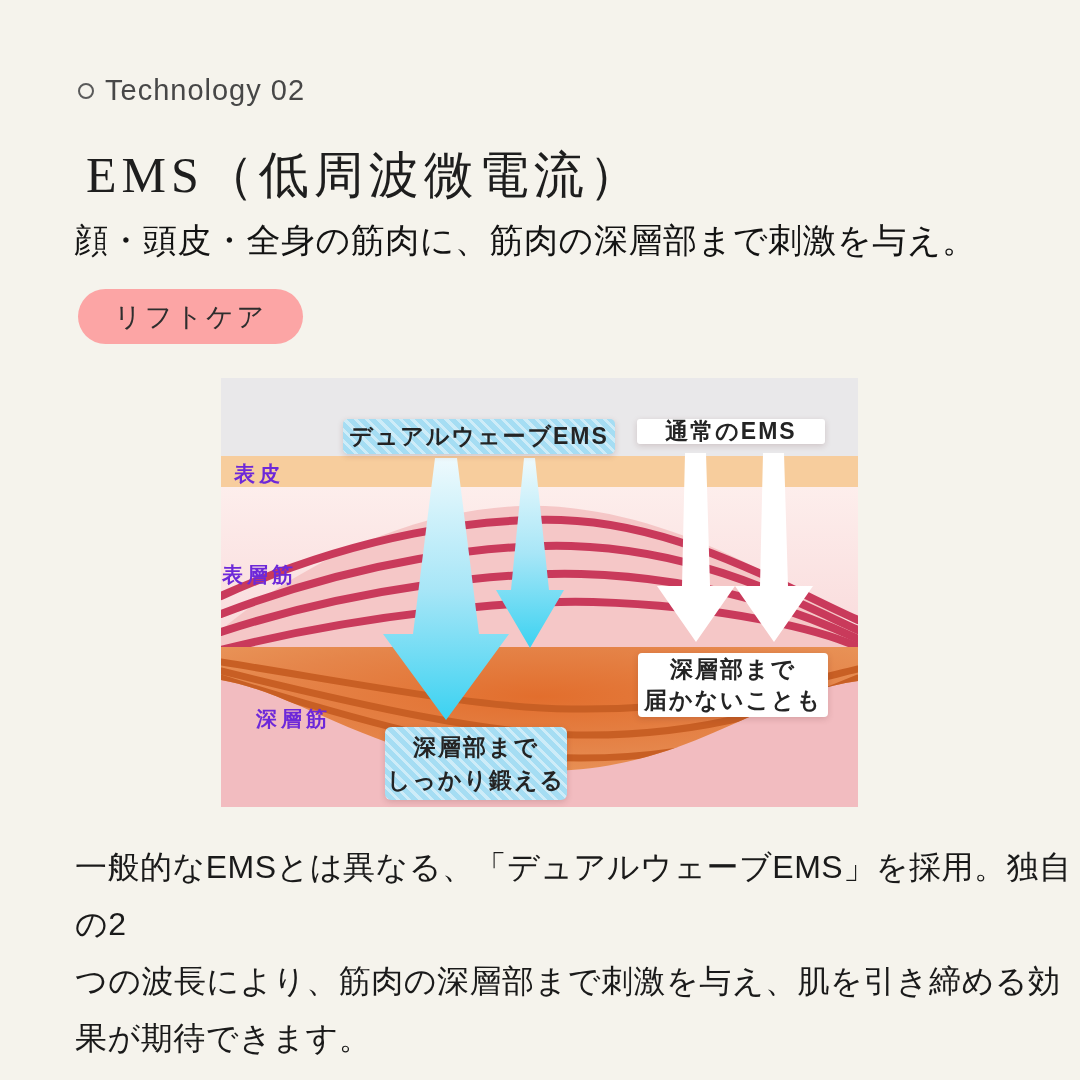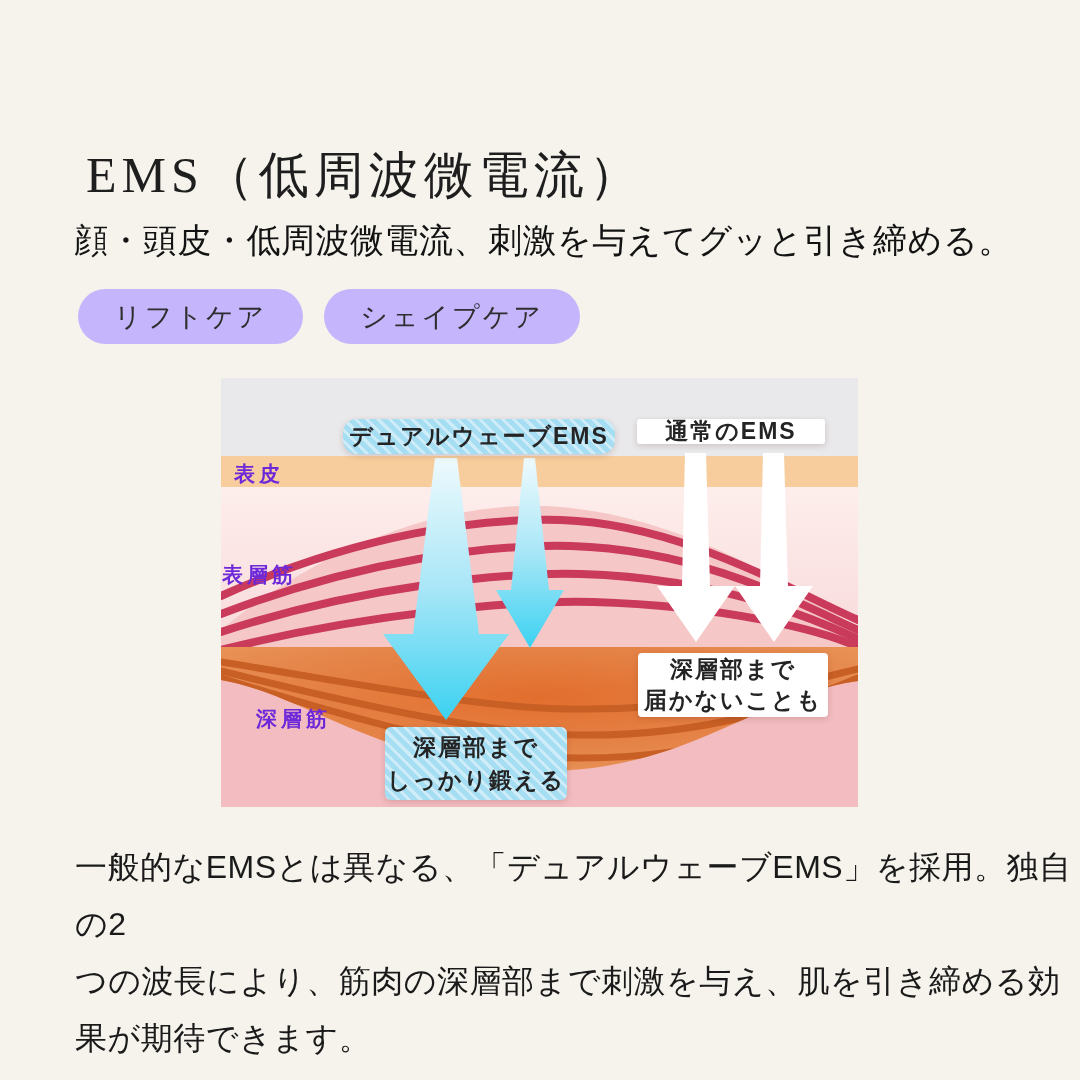--- a/index.html
+++ b/index.html
@@ -32,21 +32,21 @@
   .subtitle{
     position:absolute;left:74px;top:218px;
     font-size:34px;font-weight:500;color:#131313;letter-spacing:0.5px;
     margin:0;
   }
   .pills{
     position:absolute;left:78px;top:289px;
     display:flex;gap:21px;
   }
   .pill{
-    height:55px;border-radius:28px;background:#c4b5fd;
+    height:55px;border-radius:28px;background:#fca5a5;
     display:flex;align-items:center;justify-content:center;
     padding:0 36px;
     font-size:27px;font-weight:500;color:#2e2e2e;letter-spacing:3px;
   }
   
   .diagram{
     position:absolute;left:221px;top:378px;width:637px;height:429px;
   }
   .diagram svg{position:absolute;left:0;top:0;}
   .layer-label{
@@ -63,21 +63,21 @@
     text-align:center;
     font-weight:700;color:#242424;
     box-shadow:0 2px 6px rgba(90,40,40,0.18);
   }
   .stripes-blue{
     background:#a5ddf3;
     background-image:repeating-linear-gradient(45deg,rgba(255,255,255,0.45) 0 3px,rgba(255,255,255,0) 3px 8px);
   }
   .dual-label{
     left:122px;top:41px;width:272px;height:35px;
-    font-size:23px;letter-spacing:2px;border-radius:14px;
+    font-size:23px;letter-spacing:2px;border-radius:5px;
   }
   .normal-label{
     left:416px;top:41px;width:188px;height:25px;
     background:#ffffff;font-size:23px;letter-spacing:2px;border-radius:3px;
   }
   .blue-box{
     left:164px;top:349px;width:182px;height:73px;
     font-size:23px;line-height:33px;letter-spacing:2px;border-radius:6px;
     white-space:pre-line;
   }
@@ -92,28 +92,31 @@
     font-size:32px;font-weight:500;color:#1a1a1a;
     line-height:57px;letter-spacing:0.5px;
     white-space:pre-line;margin:1px;
   }
 </style>
 </head>
 <body>
 
 <div class="page">
 
+  <div class="tech-label">
+    <span class="tech-circle"></span>
+    <span>Technology 02</span>
+  </div>
 
   <h1 class="page-title">EMS（低周波微電流）</h1>
 
-  <p class="subtitle">顔・頭皮・低周波微電流、刺激を与えてグッと引き締める。</p>
+  <p class="subtitle">顔・頭皮・全身の筋肉に、筋肉の深層部まで刺激を与え。</p>
 
   <div class="pills">
     <div class="pill">リフトケア</div>
-    <div class="pill">シェイプケア</div>
   </div>
 
   <div class="diagram">
     <svg width="637" height="429" viewBox="0 0 637 429">
       <defs>
         <linearGradient id="gBlue" x1="0" y1="0" x2="0" y2="1">
           <stop offset="0" stop-color="#eefafd"></stop>
           <stop offset="0.5" stop-color="#a8e6f7"></stop>
           <stop offset="1" stop-color="#3bd2f1"></stop>
         </linearGradient>

